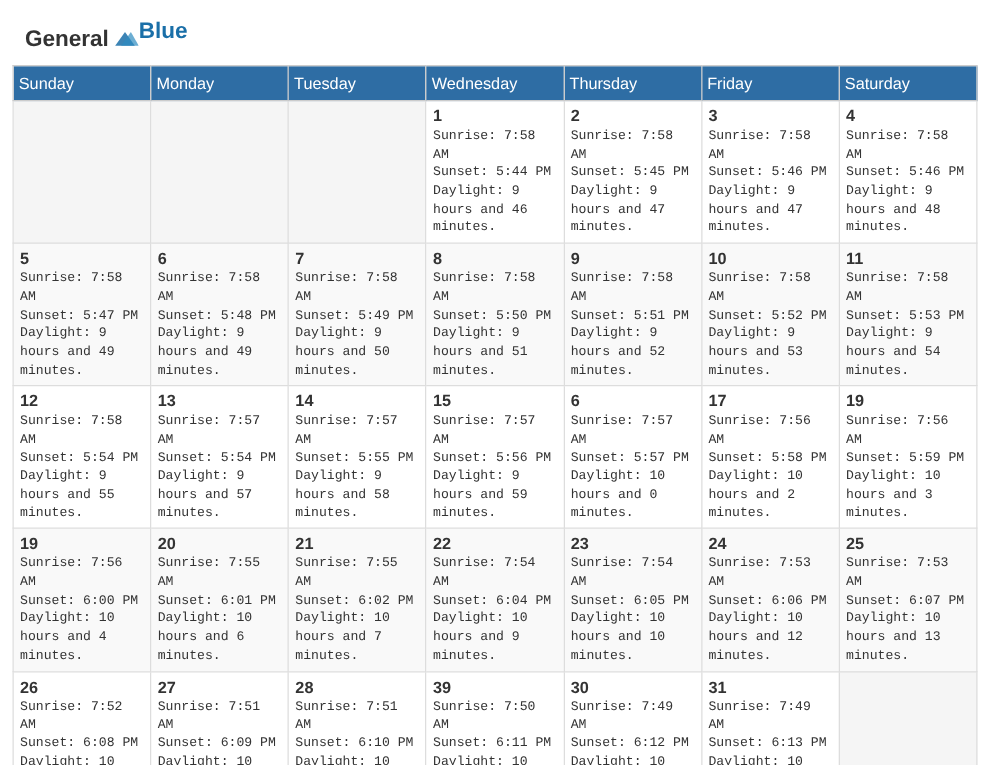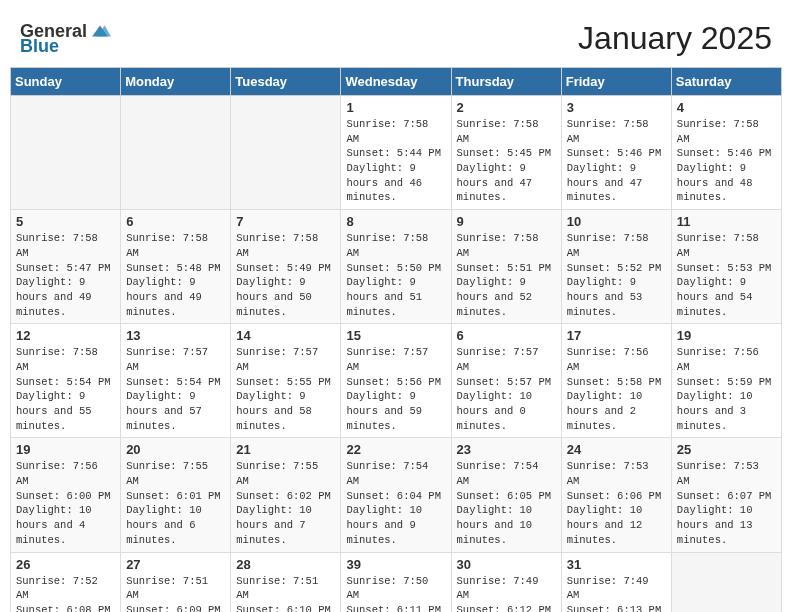--- a/index.html
+++ b/index.html
@@ -50,21 +50,21 @@
     }
     .calendar {
       width: 100%;
       border-collapse: collapse;
       margin: 5px 0;
     }
     .calendar th {
       background-color: #2e6da4;
       color: #fff;
       font-size: 13px;
-      font-weight: bold;
+      font-weight: normal;
       padding: 6px 4px;
       text-align: left;
       border: 1px solid #ccc;
     }
     .calendar td {
       vertical-align: top;
       border: 1px solid #ddd;
       padding: 4px 5px;
       width: 110px;
       min-height: 80px;
@@ -89,33 +89,32 @@
     }
     .row-even td {
       background: #f9f9f9;
     }
   </style>
 </head>
 <body>
 
 <div class="header">
   <div class="logo">
-    <div style="display:flex; flex-direction:column; align-items:flex-start;text-align:right;">
+    <div style="display:flex; align-items:flex-start;text-align:right;">
       <div style="display:flex; align-items:center;">
         <span class="logo-text-general">General</span>
         <svg class="logo-icon" viewBox="0 0 28 22" xmlns="http://www.w3.org/2000/svg">
           <polygon points="4,18 14,4 24,18" fill="#1a6fa8" opacity="0.85"></polygon>
           <polygon points="10,18 20,4 28,18" fill="#2e8bc0" opacity="0.7"></polygon>
         </svg>
       </div>
       <span class="logo-text-blue" style="margin-top:-6px; margin-left:0;">Blue</span>
     </div>
   </div>
   <div class="title-block">
-    <div class="month-title">January 2025</div>
   </div>
 </div>
 
 <table class="calendar">
   <thead>
     <tr>
     <th>Sunday</th>
         <th>Monday</th>
         <th>Tuesday</th>
         <th>Wednesday</th>

